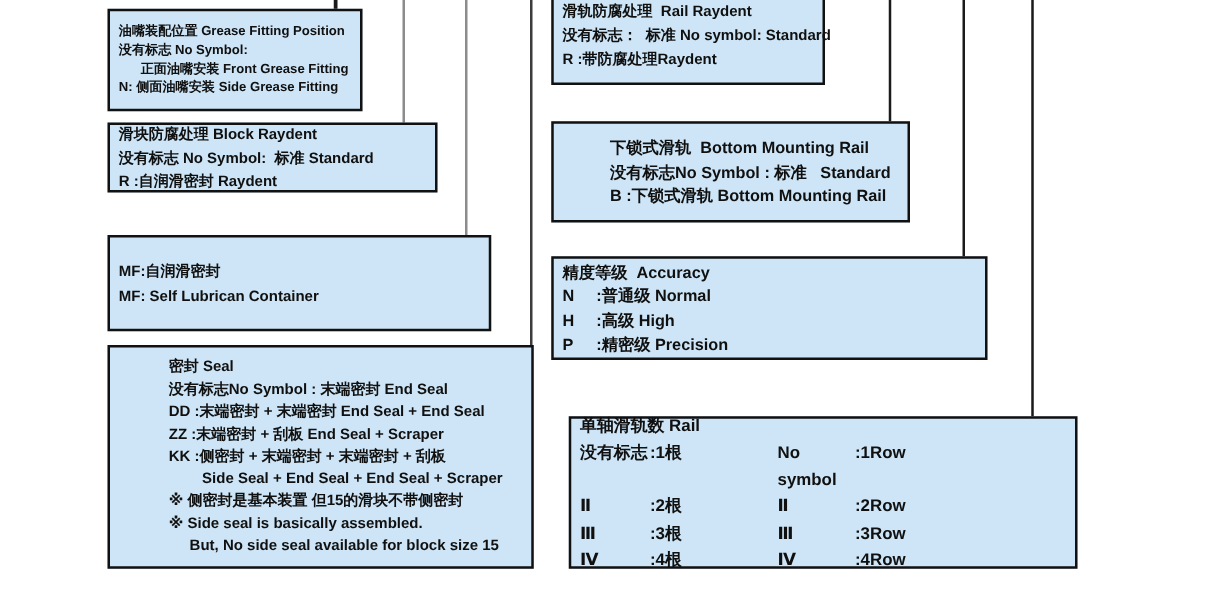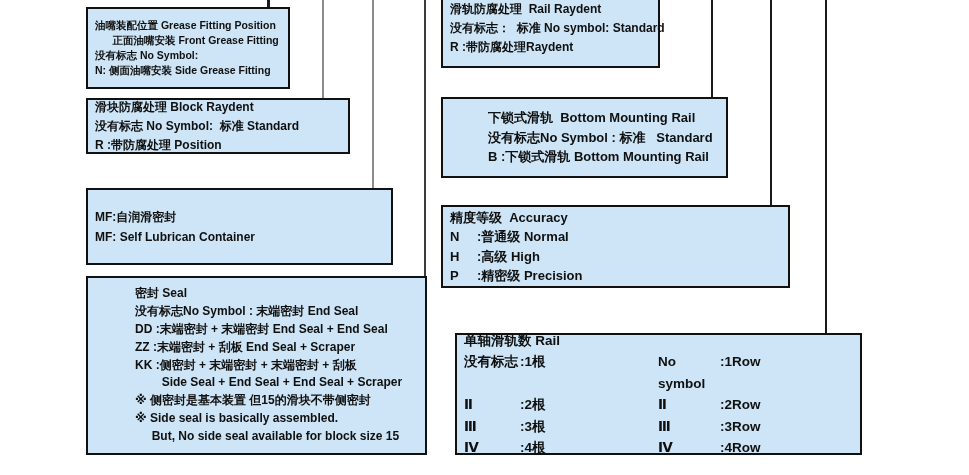--- a/index.html
+++ b/index.html
@@ -31,48 +31,48 @@
   .b4{left:86px;top:276px;width:341px;height:179px;font-size:12px;line-height:17.8px;padding-left:47px;}
   .b5{left:441px;top:-12px;width:219px;height:80px;font-size:12px;line-height:19px;}
   .b6{left:441px;top:97px;width:287px;height:81px;font-size:13px;line-height:19.5px;padding-left:45px;}
   .b7{left:441px;top:205px;width:349px;height:83px;font-size:13px;line-height:19.5px;}
   .b8{left:455px;top:333px;width:407px;height:122px;font-size:13.5px;line-height:21.5px;}
   .arow{display:flex;}
   .ac{display:inline-block;width:27px;flex:none;}
   .rrow{display:flex;}
   .rc1{display:inline-block;width:56px;flex:none;}
   .rc2{display:inline-block;width:102px;flex:none;}
-  .rc3{display:inline-block;width:62px;flex:none;margin-left:36px;}
+  .rc3{display:inline-block;width:62px;flex:none;}
 </style>
 </head>
 <body>
 
 <div class="canvas">
 
   <div class="vline c1"></div>
   <div class="vline c2"></div>
   <div class="vline c3"></div>
   <div class="vline c4"></div>
   <div class="vline c5"></div>
   <div class="vline c6"></div>
   <div class="vline c7"></div>
 
   <div class="box b1">
 
   <div class="ln">油嘴装配位置 Grease Fitting Position</div>
+      <div class="ln">没有标志 No Symbol:</div>
       <div class="ln">      正面油嘴安装 Front Grease Fitting</div>
-      <div class="ln">没有标志 No Symbol:</div>
       <div class="ln">N: 侧面油嘴安装 Side Grease Fitting</div>
     </div>
 
   <div class="box b2">
 
   <div class="ln">滑块防腐处理 Block Raydent</div>
       <div class="ln">没有标志 No Symbol:  标准 Standard</div>
-      <div class="ln">R :带防腐处理 Position</div>
+      <div class="ln">R :自润滑密封 Raydent</div>
     </div>
 
   <div class="box b3">
 
   <div class="ln">MF:自润滑密封</div>
       <div class="ln">MF: Self Lubrican Container</div>
     </div>
 
   <div class="box b4">
 

